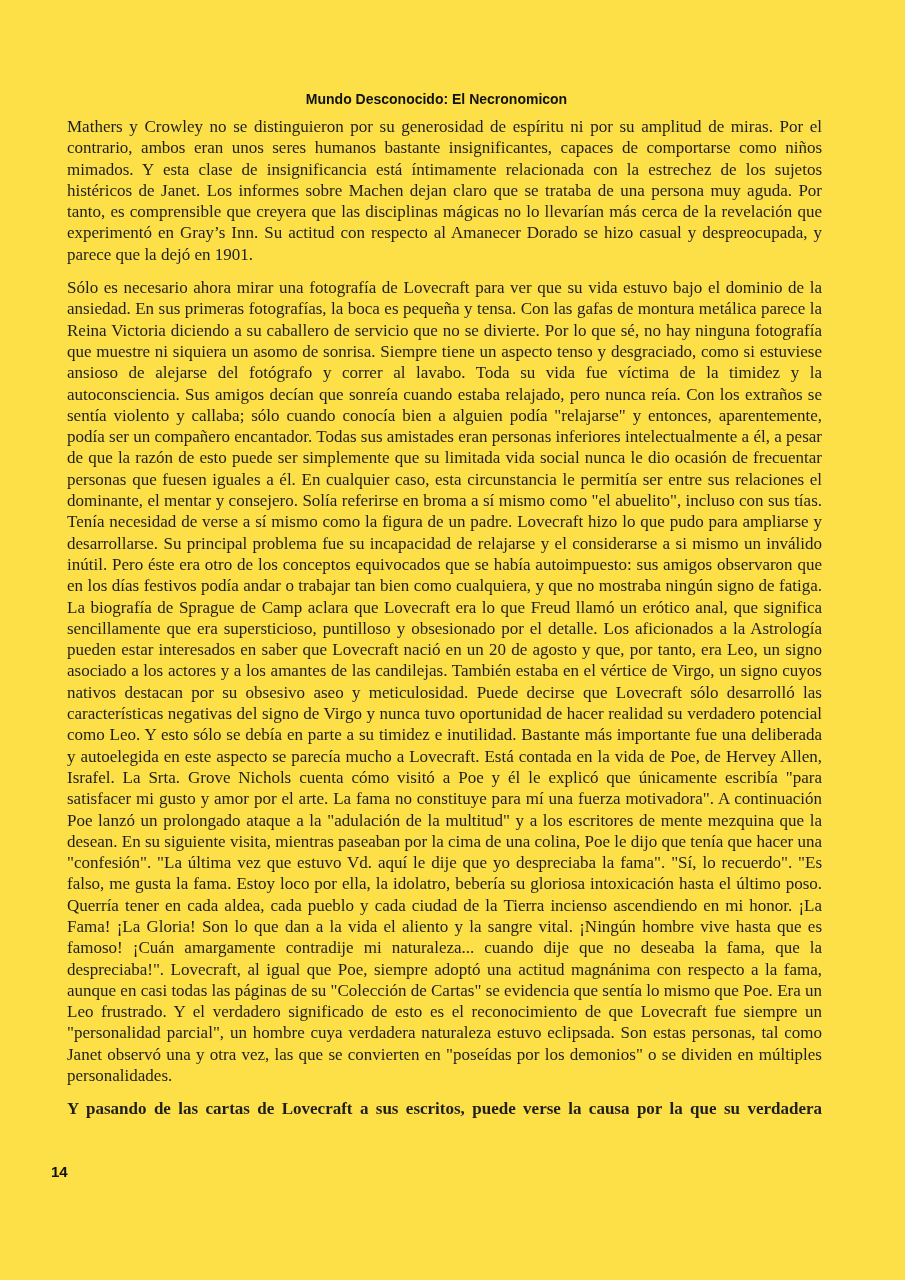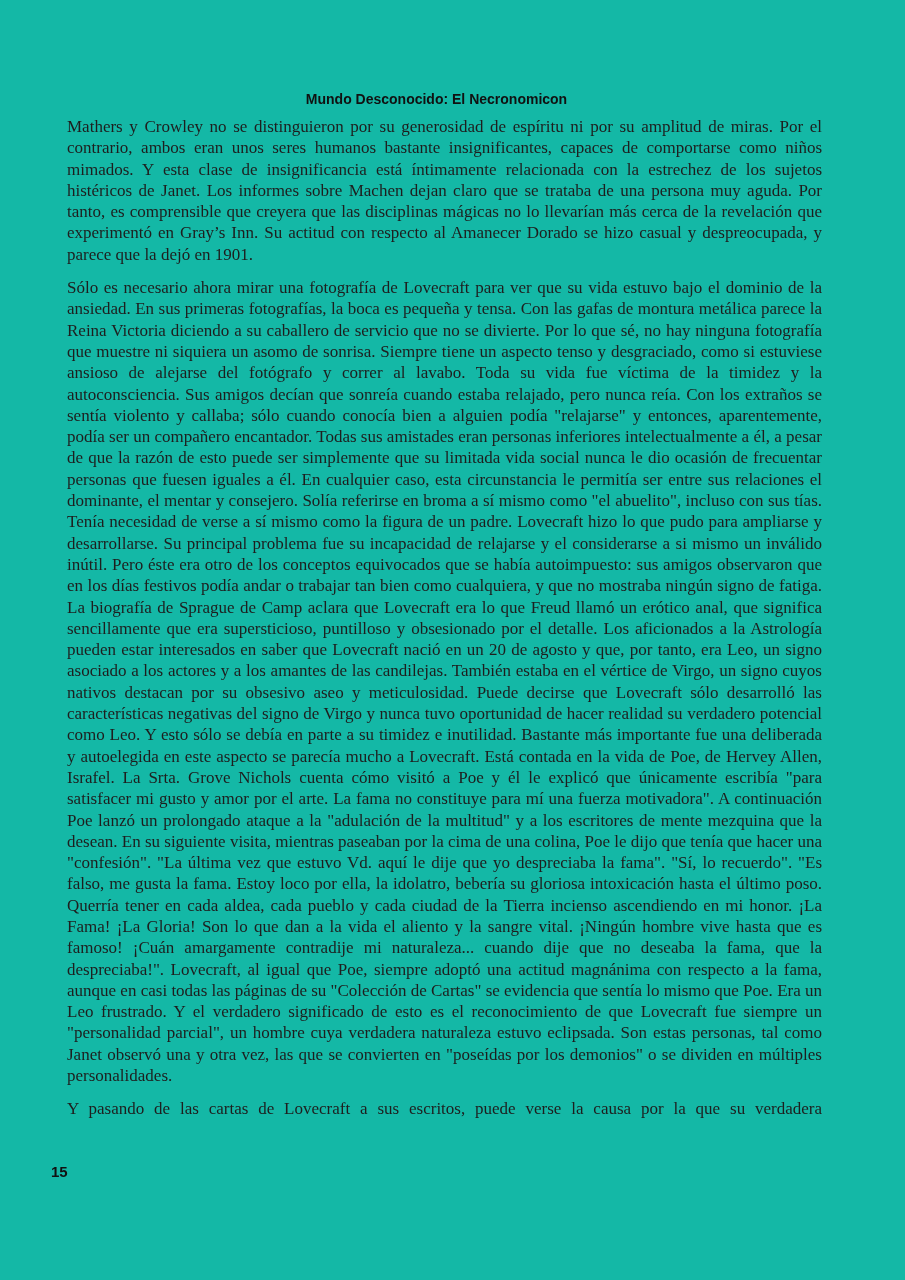--- a/index.html
+++ b/index.html
@@ -4,21 +4,21 @@
 <style>
   html, body {
     margin: 0;
     padding: 0;
     background: #ffffff;
   }
   .page {
     position: relative;
     width: 905px;
     height: 1280px;
-    background: #14b8a6;
+    background: #fde047;
     overflow: hidden;
     font-family: "Liberation Serif", serif;
     color: #1e1e1e;
   }
   .content {
     position: absolute;
     left: 51px;
     top: 90px;
     width: 771px;
   }
@@ -33,20 +33,21 @@
   }
   .para {
     font-size: 17px;
     line-height: 21.3px;
     text-align: justify;
     margin: 0 0 12px 16px;
     hyphens: none;
   }
   .para.force-justify {
     text-align-last: justify;
+    font-weight: bold;
   }
   .page-number {
     position: absolute;
     left: 51px;
     top: 1163px;
     font-family: "Liberation Sans", sans-serif;
     font-weight: bold;
     font-size: 15px;
     color: #111111;
   }
@@ -58,14 +59,14 @@
   <div class="content">
     <h1 class="doc-title">Mundo Desconocido: El Necronomicon</h1>
 
     <p class="para">Mathers y Crowley no se distinguieron por su generosidad de espíritu ni por su amplitud de miras. Por el contrario, ambos eran unos seres humanos bastante insignificantes, capaces de comportarse como niños mimados. Y esta clase de insignificancia está íntimamente relacionada con la estrechez de los sujetos histéricos de Janet. Los informes sobre Machen dejan claro que se trataba de una persona muy aguda. Por tanto, es comprensible que creyera que las disciplinas mágicas no lo llevarían más cerca de la revelación que experimentó en Gray’s Inn. Su actitud con respecto al Amanecer Dorado se hizo casual y despreocupada, y parece que la dejó en 1901.</p>
 
     <p class="para">Sólo es necesario ahora mirar una fotografía de Lovecraft para ver que su vida estuvo bajo el dominio de la ansiedad. En sus primeras fotografías, la boca es pequeña y tensa. Con las gafas de montura metálica parece la Reina Victoria diciendo a su caballero de servicio que no se divierte. Por lo que sé, no hay ninguna fotografía que muestre ni siquiera un asomo de sonrisa. Siempre tiene un aspecto tenso y desgraciado, como si estuviese ansioso de alejarse del fotógrafo y correr al lavabo. Toda su vida fue víctima de la timidez y la autoconsciencia. Sus amigos decían que sonreía cuando estaba relajado, pero nunca reía. Con los extraños se sentía violento y callaba; sólo cuando conocía bien a alguien podía "relajarse" y entonces, aparentemente, podía ser un compañero encantador. Todas sus amistades eran personas inferiores intelectualmente a él, a pesar de que la razón de esto puede ser simplemente que su limitada vida social nunca le dio ocasión de frecuentar personas que fuesen iguales a él. En cualquier caso, esta circunstancia le permitía ser entre sus relaciones el dominante, el mentar y consejero. Solía referirse en broma a sí mismo como "el abuelito", incluso con sus tías. Tenía necesidad de verse a sí mismo como la figura de un padre. Lovecraft hizo lo que pudo para ampliarse y desarrollarse. Su principal problema fue su incapacidad de relajarse y el considerarse a si mismo un inválido inútil. Pero éste era otro de los conceptos equivocados que se había autoimpuesto: sus amigos observaron que en los días festivos podía andar o trabajar tan bien como cualquiera, y que no mostraba ningún signo de fatiga. La biografía de Sprague de Camp aclara que Lovecraft era lo que Freud llamó un erótico anal, que significa sencillamente que era supersticioso, puntilloso y obsesionado por el detalle. Los aficionados a la Astrología pueden estar interesados en saber que Lovecraft nació en un 20 de agosto y que, por tanto, era Leo, un signo asociado a los actores y a los amantes de las candilejas. También estaba en el vértice de Virgo, un signo cuyos nativos destacan por su obsesivo aseo y meticulosidad. Puede decirse que Lovecraft sólo desarrolló las características negativas del signo de Virgo y nunca tuvo oportunidad de hacer realidad su verdadero potencial como Leo. Y esto sólo se debía en parte a su timidez e inutilidad. Bastante más importante fue una deliberada y autoelegida en este aspecto se parecía mucho a Lovecraft. Está contada en la vida de Poe, de Hervey Allen, Israfel. La Srta. Grove Nichols cuenta cómo visitó a Poe y él le explicó que únicamente escribía "para satisfacer mi gusto y amor por el arte. La fama no constituye para mí una fuerza motivadora". A continuación Poe lanzó un prolongado ataque a la "adulación de la multitud" y a los escritores de mente mezquina que la desean. En su siguiente visita, mientras paseaban por la cima de una colina, Poe le dijo que tenía que hacer una "confesión". "La última vez que estuvo Vd. aquí le dije que yo despreciaba la fama". "Sí, lo recuerdo". "Es falso, me gusta la fama. Estoy loco por ella, la idolatro, bebería su gloriosa intoxicación hasta el último poso. Querría tener en cada aldea, cada pueblo y cada ciudad de la Tierra incienso ascendiendo en mi honor. ¡La Fama! ¡La Gloria! Son lo que dan a la vida el aliento y la sangre vital. ¡Ningún hombre vive hasta que es famoso! ¡Cuán amargamente contradije mi naturaleza... cuando dije que no deseaba la fama, que la despreciaba!". Lovecraft, al igual que Poe, siempre adoptó una actitud magnánima con respecto a la fama, aunque en casi todas las páginas de su "Colección de Cartas" se evidencia que sentía lo mismo que Poe. Era un Leo frustrado. Y el verdadero significado de esto es el reconocimiento de que Lovecraft fue siempre un "personalidad parcial", un hombre cuya verdadera naturaleza estuvo eclipsada. Son estas personas, tal como Janet observó una y otra vez, las que se convierten en "poseídas por los demonios" o se dividen en múltiples personalidades.</p>
 
     <p class="para force-justify">Y pasando de las cartas de Lovecraft a sus escritos, puede verse la causa por la que su verdadera</p>
   </div>
 
-  <div class="page-number">15</div>
+  <div class="page-number">14</div>
 </div>
 
 </body></html>

